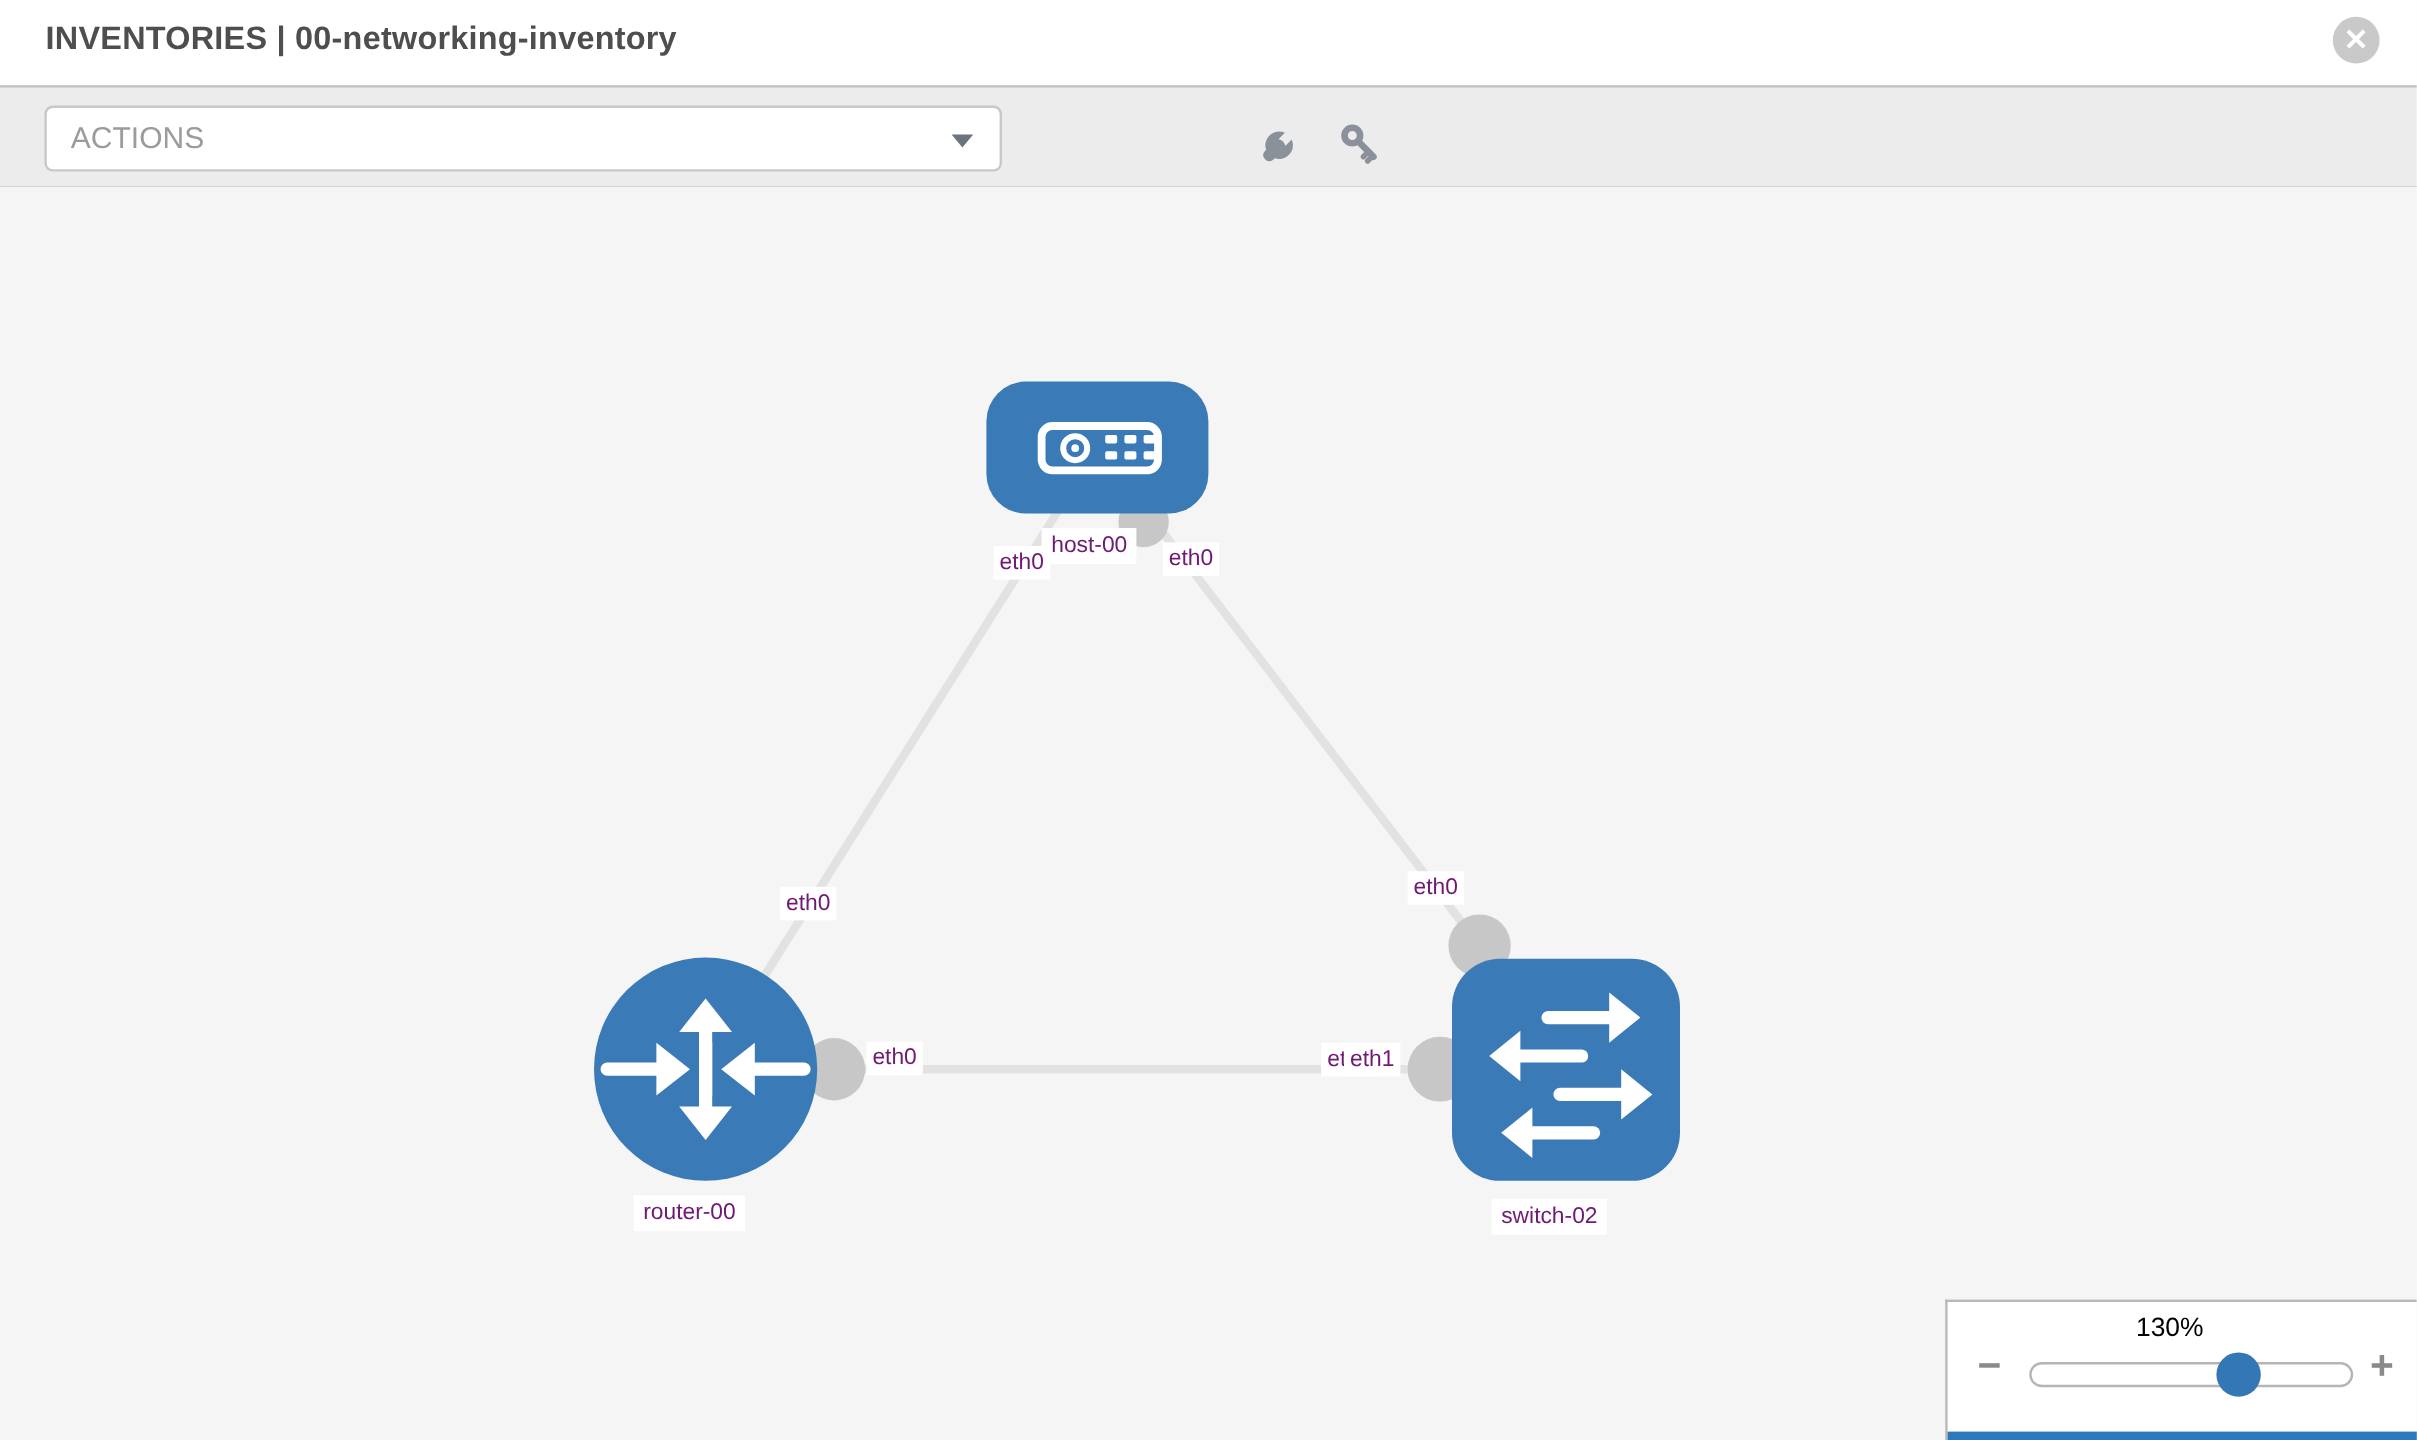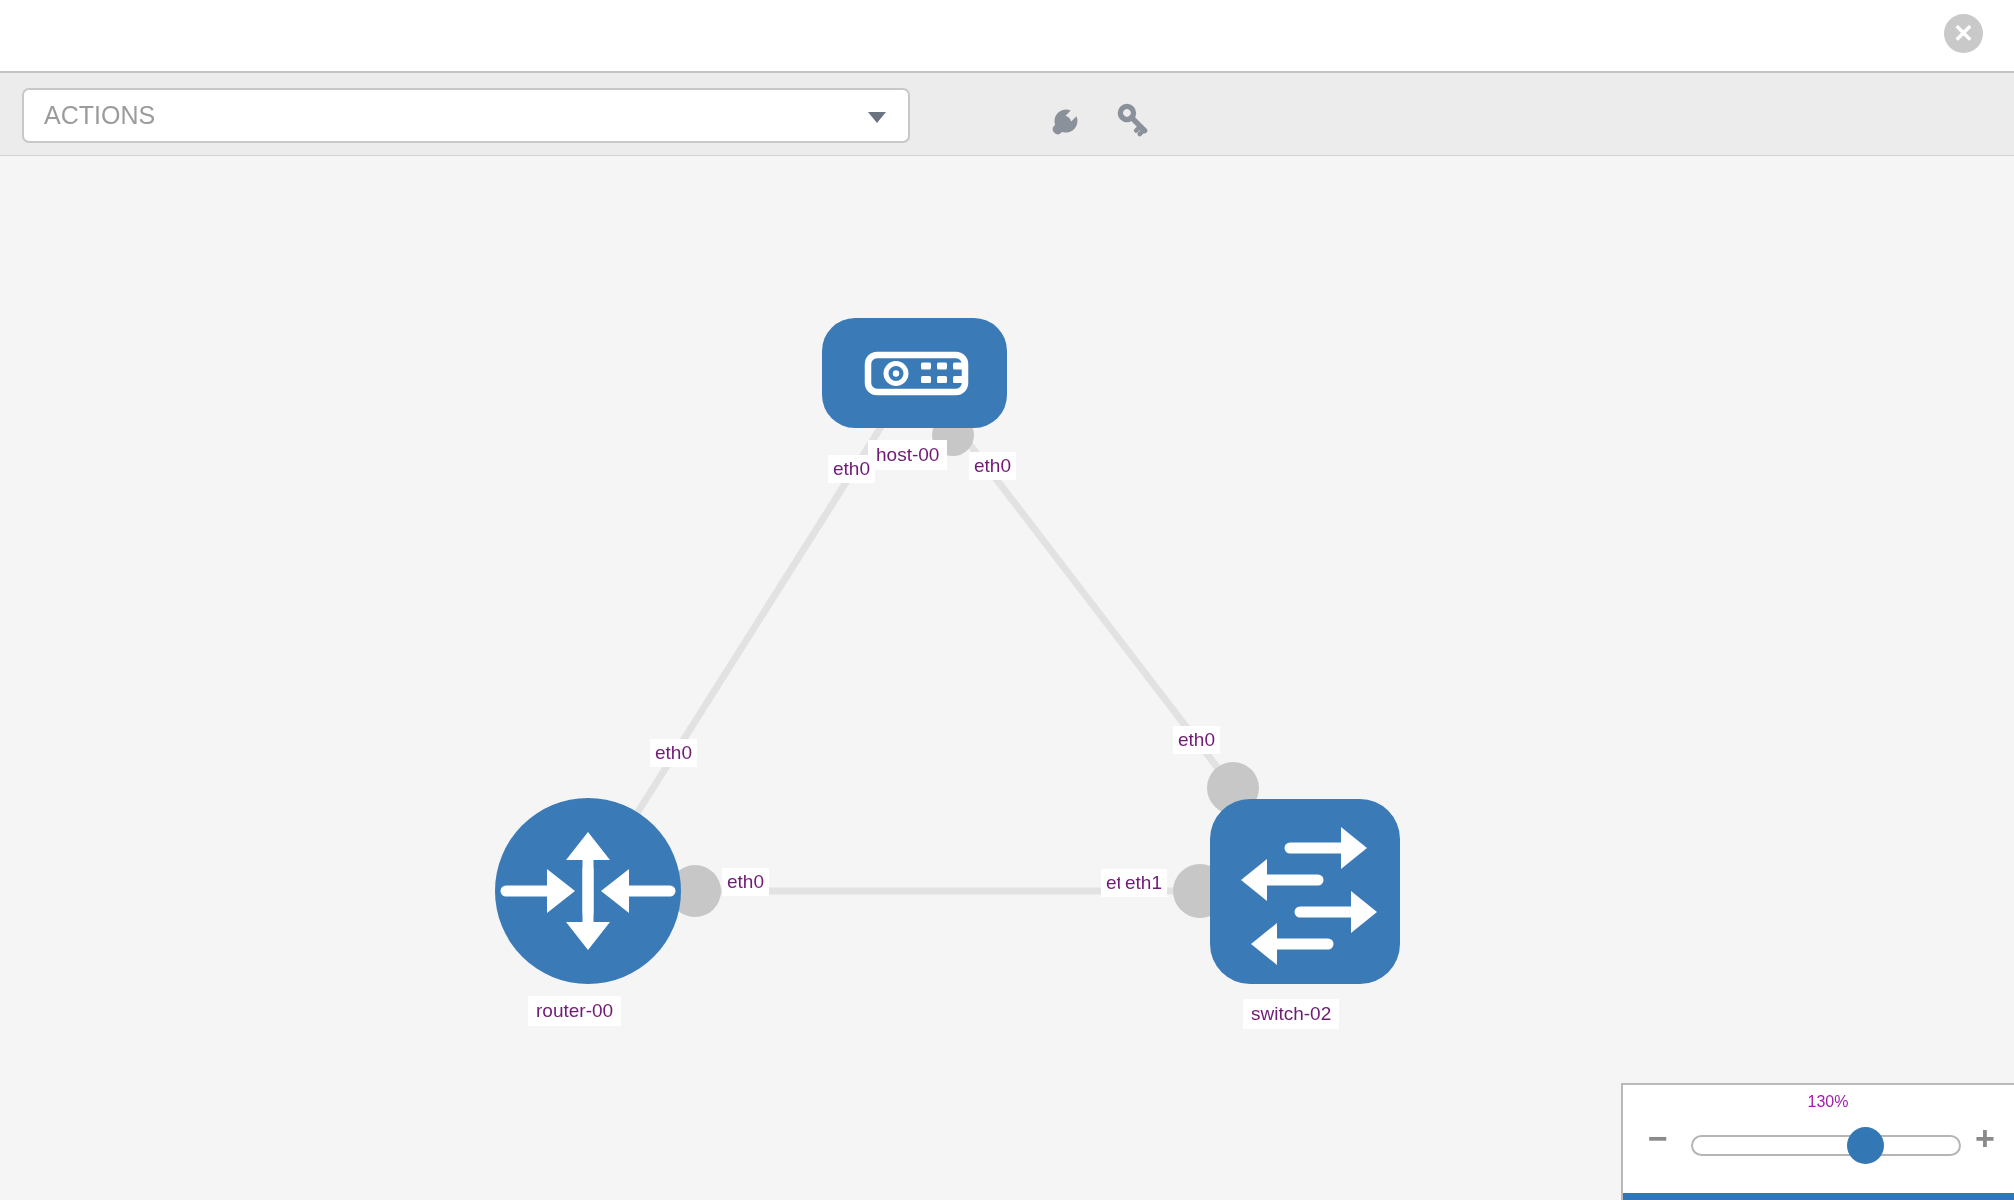--- a/index.html
+++ b/index.html
@@ -35,21 +35,21 @@
     border-top: 2px solid #c3c3c3;
     border-bottom: 1px solid #d2d2d2;
   }
   .dropdown {
     position: absolute; top: 15px; height: 55px;
     background: #ffffff; border: 2px solid #c8c8c8; border-radius: 7px;
     display: flex; align-items: center;
     font-size: 25px; color: #9b9b9b;
     padding: 0 20px; cursor: pointer;
   }
-  .dropdown-actions { left: 22px;  width: 888px; }
+  .dropdown-actions { left: 37px;  width: 798px; }
   .dropdown-search  { left: 1185px; width: 791px; }
   .caret {
     position: absolute; right: 22px; top: 22px;
     width: 0; height: 0;
     border-left: 9px solid transparent; border-right: 9px solid transparent;
     border-top: 11px solid #6b7380;
   }
   .tool-icon { position: absolute; top: 26px; cursor: pointer; }
   .tool-icon.wrench { left: 1046px; }
   .tool-icon.key    { left: 1113px; }
@@ -70,21 +70,21 @@
   .chip.if-label   { font-size: 19px; padding: 3px 5px; }
 
   
   .zoom-panel {
     position: absolute; left: 1621px; top: 1083px; width: 393px; height: 117px;
     background: #ffffff;
     border-top: 2px solid #b9b9b9; border-left: 2px solid #b9b9b9;
   }
   .zoom-level {
     position: absolute; left: 157px; top: 8px; width: 96px;
-    text-align: center; font-size: 16px; color: #a21caf;
+    text-align: left; font-size: 22px; color: #000000;
   }
   .zoom-out, .zoom-in {
     position: absolute; top: 36px;
     font-size: 34px; font-weight: bold; color: #8a8a8a;
     cursor: pointer; line-height: 1;
   }
   .zoom-out { left: 25px; }
   .zoom-in  { left: 352px; }
   .slider-track {
     position: absolute; left: 68px; top: 50px; width: 270px; height: 21px;
@@ -97,20 +97,21 @@
   }
   .key-panel-edge {
     position: absolute; left: 0; bottom: 0; width: 393px; height: 7px;
     background: #2e77b8;
   }
 </style>
 </head>
 <body>
 
 <div class="header">
+  <div class="header-title">INVENTORIES | 00-networking-inventory</div>
   <div class="close-btn">
     <span>✕</span>
   </div>
 </div>
 
 <div class="toolbar">
 
   <div class="dropdown dropdown-actions">
     <span>ACTIONS</span>
     <span class="caret"></span>

